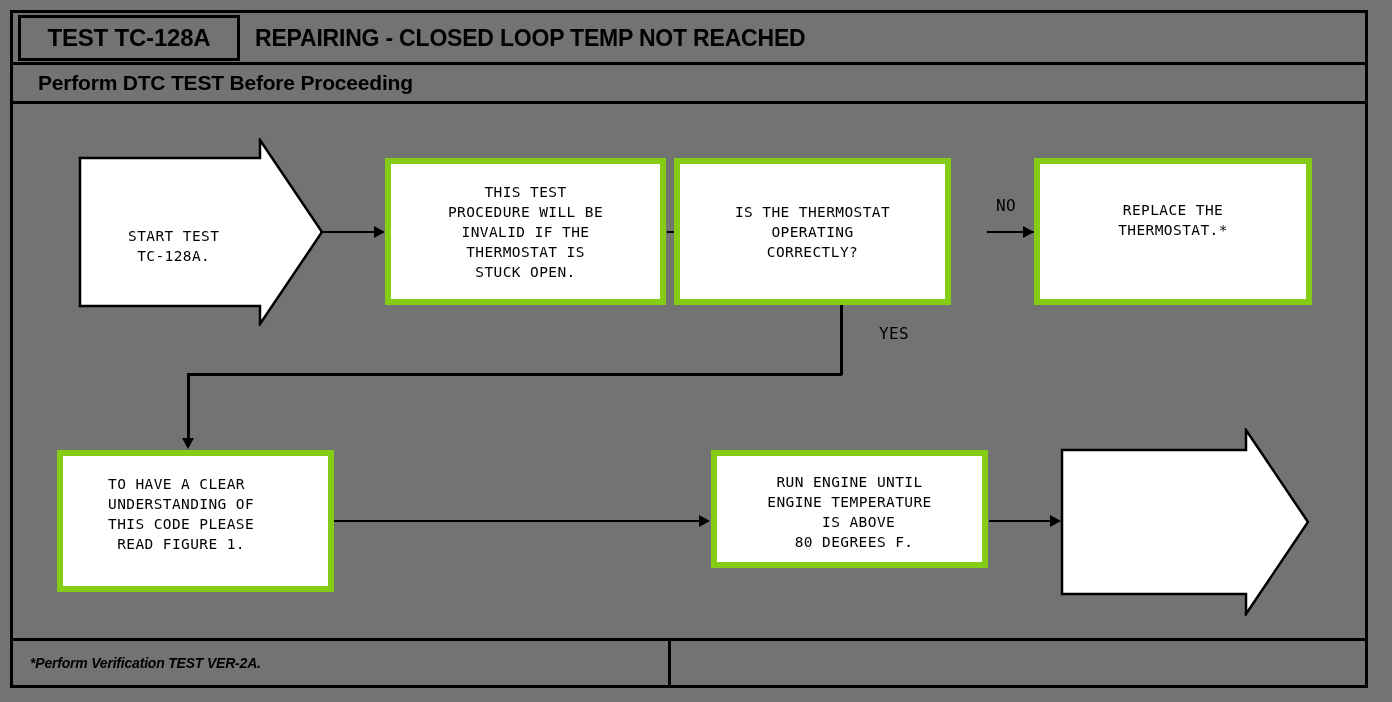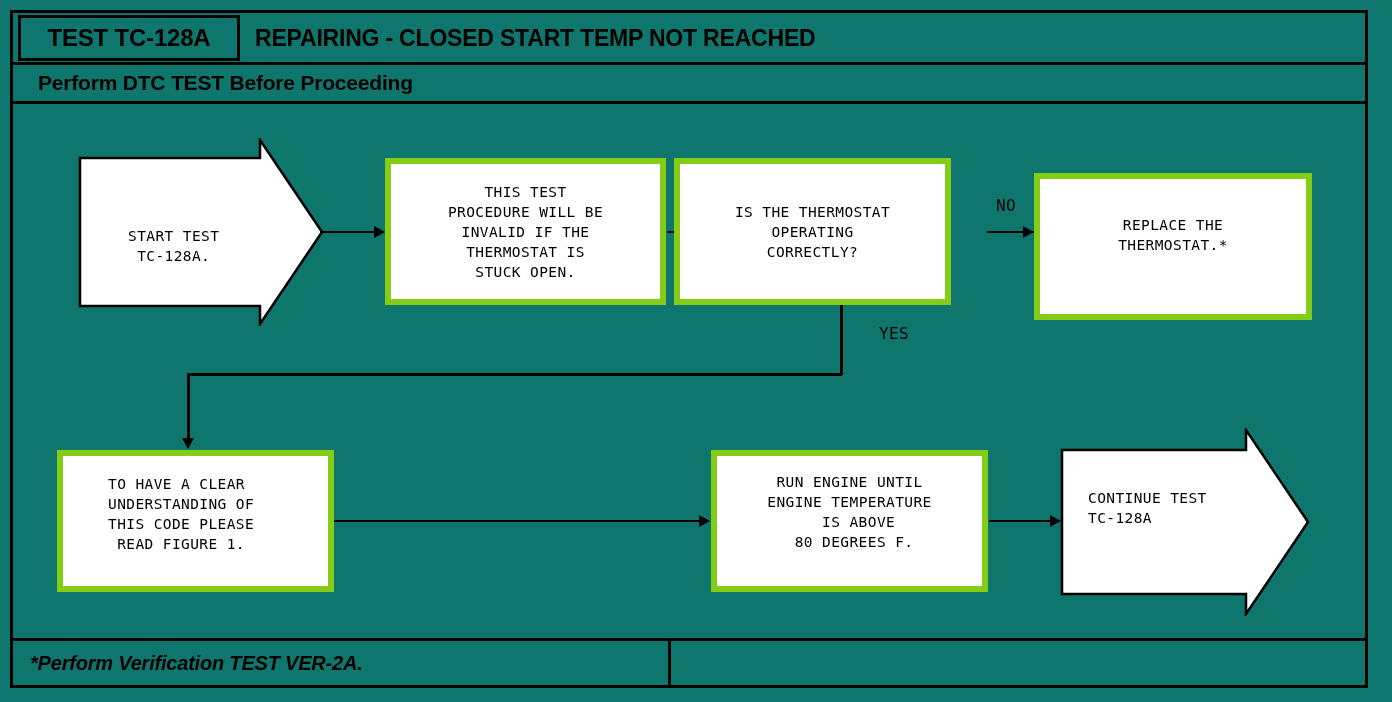--- a/index.html
+++ b/index.html
@@ -8,21 +8,21 @@
     padding: 0;
     background: #ffffff;
   }
   body {
     font-family: "Liberation Sans", sans-serif;
   }
   #page {
     position: relative;
     width: 1392px;
     height: 702px;
-    background: #0f766e;
+    background: #737373;
     overflow: hidden;
   }
 
   
   .frame {
     position: absolute;
     left: 10px;
     top: 10px;
     width: 1358px;
     height: 678px;
@@ -131,26 +131,26 @@
     line-height: 20px;
     color: #000;
     text-align: center;
     white-space: pre;
     letter-spacing: 0.4px;
   }
 
   
   #node-invalid   { left: 385px; top: 158px; width: 281px; height: 147px; }
   #node-question  { left: 674px; top: 158px; width: 277px; height: 147px; }
-  #node-replace   { left: 1034px; top: 173px; width: 278px; height: 147px;
+  #node-replace   { left: 1034px; top: 158px; width: 278px; height: 147px;
                     justify-content: flex-start; padding-top: 36px; }
   #node-figure    { left: 57px; top: 450px; width: 277px; height: 142px;
                     justify-content: flex-start; padding-top: 18px; }
   #node-figure .txt { text-align: left; padding-left: 45px; }
-  #node-run       { left: 711px; top: 450px; width: 277px; height: 142px;
+  #node-run       { left: 711px; top: 450px; width: 277px; height: 118px;
                     justify-content: flex-start; padding-top: 16px; }
 
   
   .arrow-shape {
     position: absolute;
   }
   .arrow-shape svg { display: block; }
   .arrow-shape .alabel {
     position: absolute;
     font-family: "DejaVu Sans Mono", "Liberation Mono", monospace;
@@ -217,21 +217,21 @@
     height: 44px;
   }
   .footer-cell {
     position: absolute;
     top: 0;
     height: 44px;
     display: flex;
     align-items: center;
   }
   .footer-cell span {
-    font-size: 20px;
+    font-size: 14px;
     font-weight: bold;
     font-style: italic;
     letter-spacing: -0.2px;
     color: #000;
     white-space: nowrap;
   }
   #footer-left  { left: 17px; }
   #footer-right { left: 672px; }
   .footer-sep {
     position: absolute;
@@ -247,21 +247,21 @@
 
 <div id="page">
 
   <div class="frame"></div>
 
   <div class="hdr-row1">
     <div class="hdr-code">
       <span>TEST TC-128A</span>
     </div>
     <div class="hdr-title">
-      <span>REPAIRING - CLOSED START TEMP NOT REACHED</span>
+      <span>REPAIRING - CLOSED LOOP TEMP NOT REACHED</span>
     </div>
   </div>
   <div class="hdr-divider1"></div>
   <div class="hdr-row2">
     <span>Perform DTC TEST Before Proceeding</span>
   </div>
   <div class="hdr-divider2"></div>
 
   <div class="canvas">
 
@@ -325,22 +325,20 @@
  80 DEGREES F.</div>
     </div>
 
     <div class="conn h" style="left:989px; top:520px; width:62px;"></div>
     <div class="arrowhead right" style="left:1050px; top:515px;"></div>
 
     <div class="arrow-shape" id="shape-continue">
       <svg width="250" height="188" viewBox="0 0 250 188" fill="none" xmlns="http://www.w3.org/2000/svg">
         <path d="M2,22 L186,22 L186,2 L248,94 L186,186 L186,166 L2,166 Z" stroke="#000" stroke-width="2.5" fill="#ffffff"></path>
       </svg>
-      <div class="alabel">CONTINUE TEST
-TC-128A</div>
     </div>
 
   </div>
 
   <div class="footer-divider"></div>
   <div class="footer">
     <div class="footer-cell" id="footer-left">
       <span>*Perform Verification TEST VER-2A.</span>
     </div>
     <div class="footer-sep"></div>

